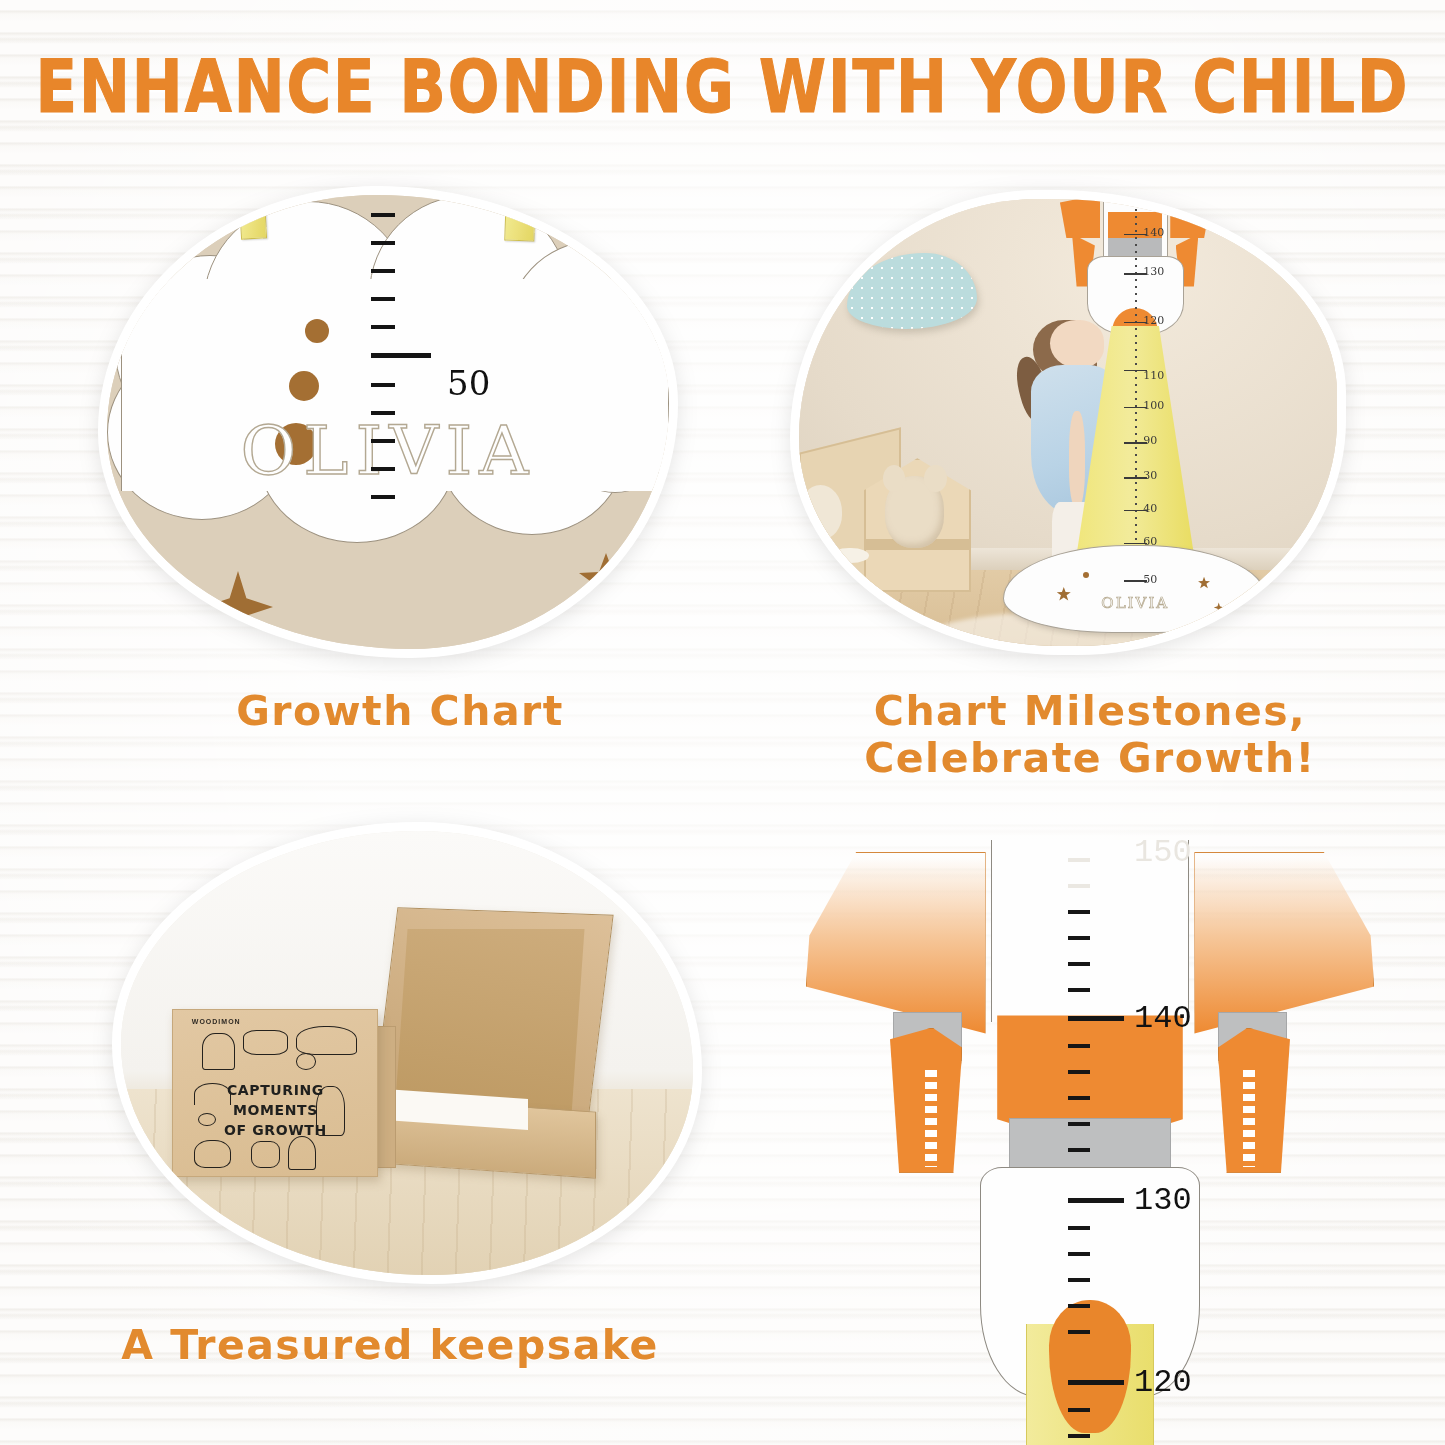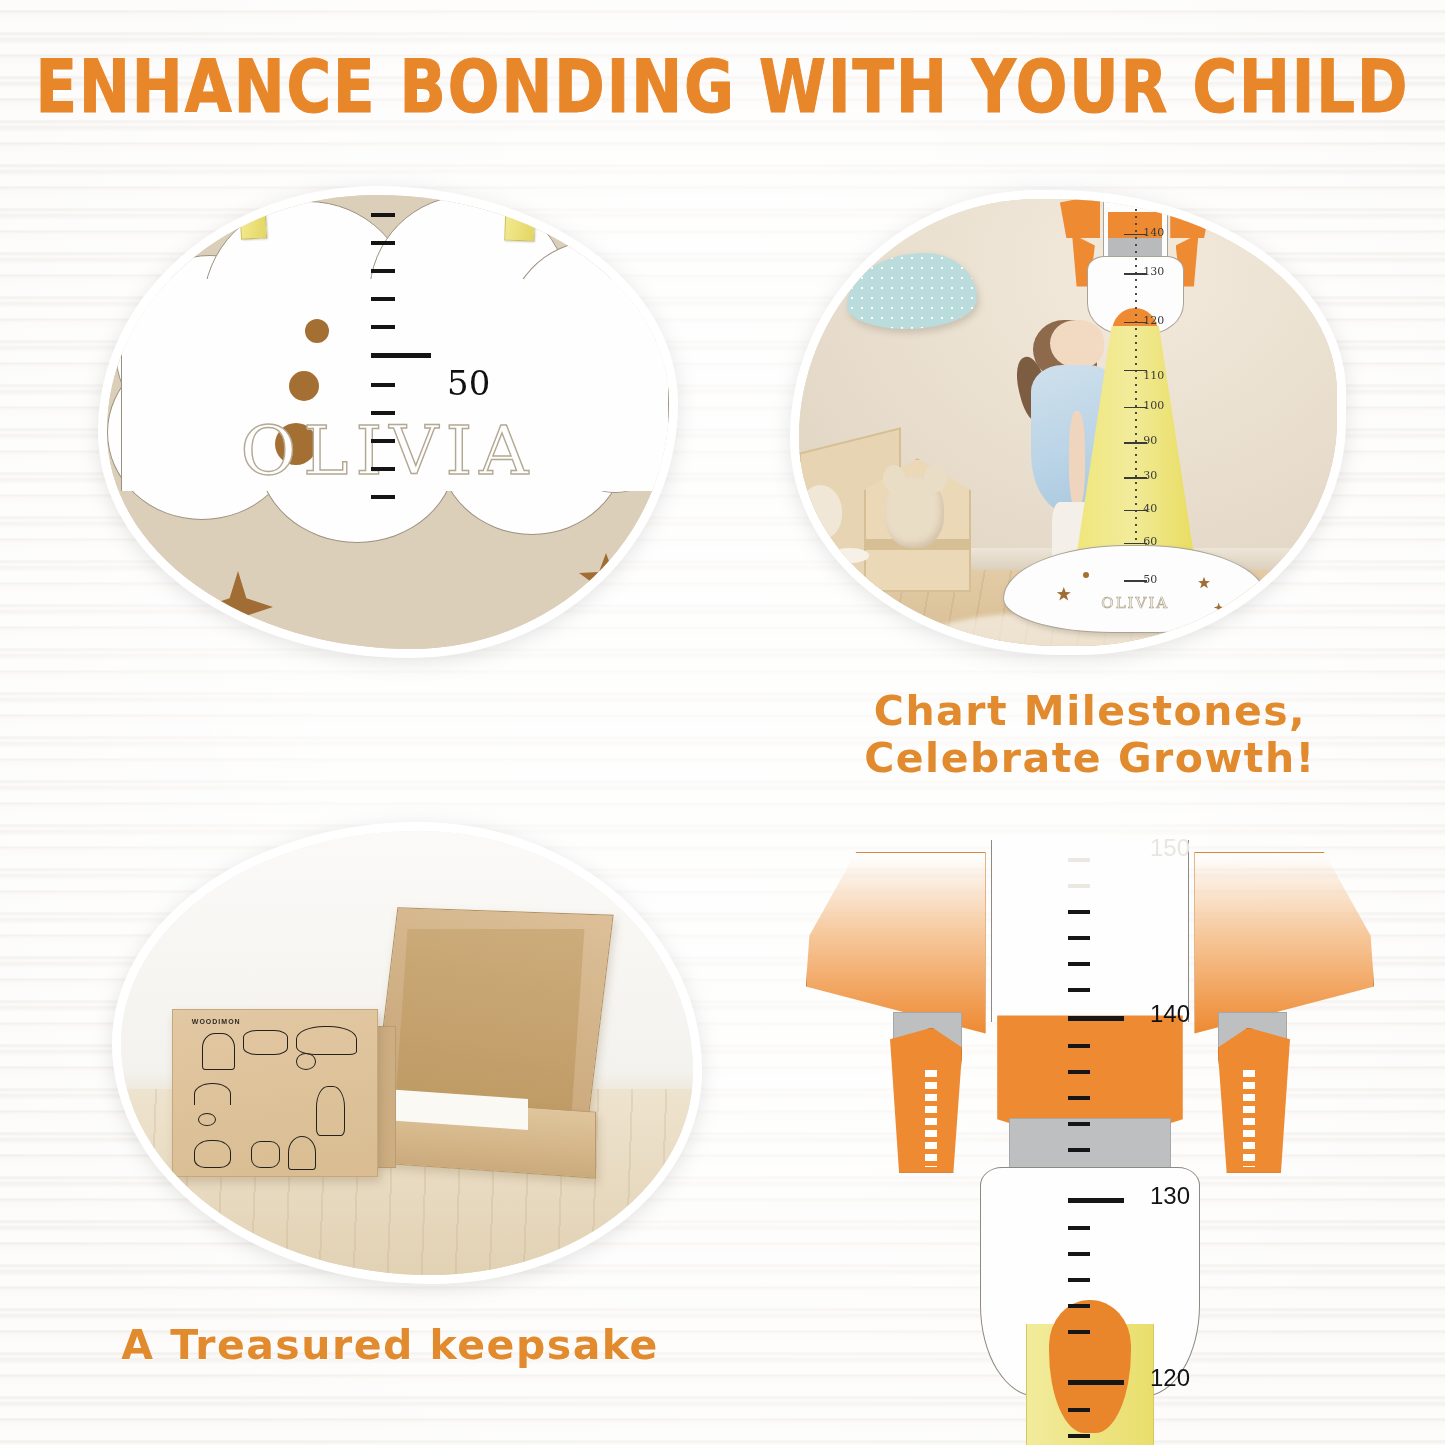--- a/index.html
+++ b/index.html
@@ -432,21 +432,21 @@
     background:#E9862B;
     border-radius:50% 50% 44% 44% / 34% 34% 62% 62%;
   }
   .p4-rulercol{
     position:absolute; left:50%; top:0; width:0; height:100%;
   }
   .p4-tick{ position:absolute; background:#161616; height:4px; left:-22px; width:22px; }
   .p4-tick.major{ width:56px; left:-22px; height:5px; }
   .p4-num{
     position:absolute; left:44px;
-    font-family:Liberation Sans, sans-serif; font-size:24px; color:#121212;margin-left:16px;
+    font-family:Liberation Mono, monospace; font-size:32px; color:#121212;
   }
   .p4-num.faint{ color:#E9E6E0; }
   .p4-tick.faint{ background:#EBE8E2; }
 </style>
 </head>
 <body>
 
 <div id="bg-texture"></div>
 <div id="bg-vignette"></div>
 
@@ -494,20 +494,21 @@
     <div class="wstar star4" style="left:96px; top:376px; width:70px; height:72px;"></div>
     <div class="wstar star5" style="left:472px; top:358px; width:54px; height:54px;"></div>
     <div class="wstar star4" style="left:516px; top:462px; width:34px; height:34px;"></div>
 
     <div class="tape" style="left:133px; top:2px; width:26px; height:42px; transform:rotate(-3deg);"></div>
     <div class="tape" style="left:398px; top:2px; width:30px; height:44px; transform:rotate(2deg);"></div>
   </div>
 </div>
 
 <div class="caption" id="caption-1">
+  <div>Growth Chart</div>
 </div>
 
 <div class="panel" id="panel-2">
   <div class="blob">
     <div class="room">
       <div class="room-wall"></div>
       <div class="room-skirt"></div>
       <div class="room-floor"></div>
       <div class="room-rug"></div>
 
@@ -599,20 +600,25 @@
         <div class="doodle" style="left:14%; top:14%; width:16%; height:22%; border-radius:40% 40% 10% 10%;"></div>
         <div class="doodle" style="left:34%; top:12%; width:22%; height:15%; border-radius:30%;"></div>
         <div class="doodle" style="left:60%; top:10%; width:30%; height:17%; border-radius:46% 46% 12% 30%;"></div>
         <div class="doodle" style="left:10%; top:44%; width:18%; height:13%; border-radius:50% 50% 0 0; border-bottom:0;"></div>
         <div class="doodle" style="left:12%; top:62%; width:9%; height:8%; border-radius:50%;"></div>
         <div class="doodle" style="left:70%; top:46%; width:14%; height:30%; border-radius:42% 42% 14% 14%;"></div>
         <div class="doodle" style="left:10%; top:78%; width:18%; height:17%; border-radius:44% 44% 30% 30%;"></div>
         <div class="doodle" style="left:38%; top:79%; width:14%; height:16%; border-radius:34%;"></div>
         <div class="doodle" style="left:56%; top:76%; width:14%; height:20%; border-radius:50% 50% 12% 12%;"></div>
         <div class="doodle" style="left:60%; top:26%; width:10%; height:10%; border-radius:50%;"></div>
+        <div class="btxt">
+          <div>CAPTURING</div>
+          <div>MOMENTS</div>
+          <div>OF GROWTH</div>
+        </div>
       </div>
     </div>
   </div>
 </div>
 
 <div class="caption" id="caption-3">
   <div>A Treasured keepsake</div>
 </div>
 
 <div id="panel-4">

